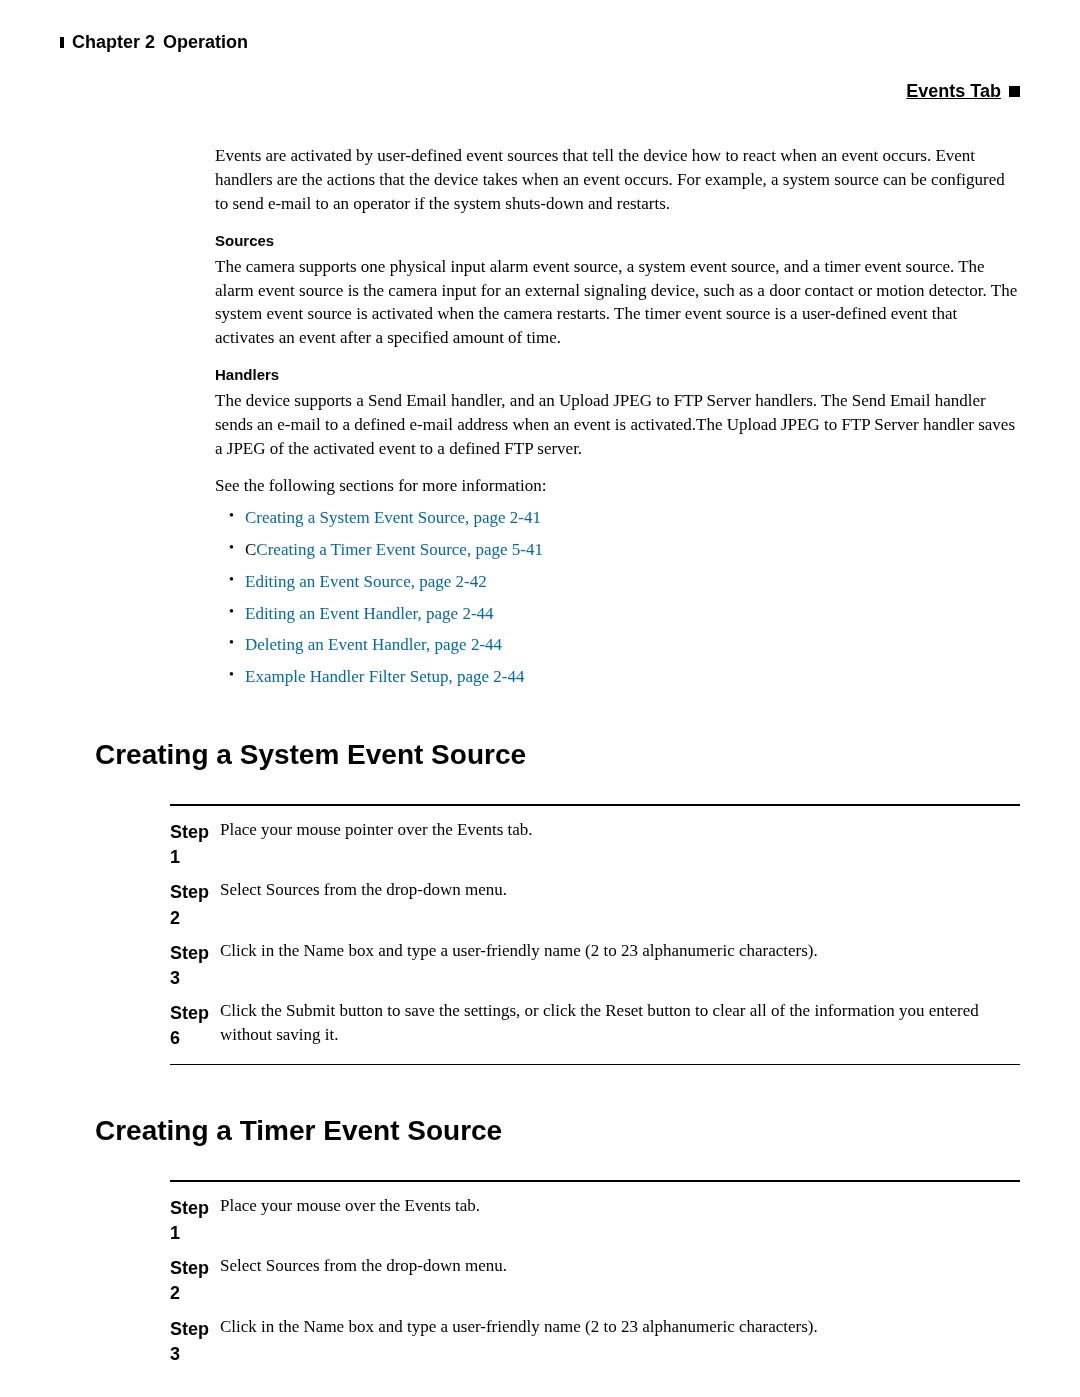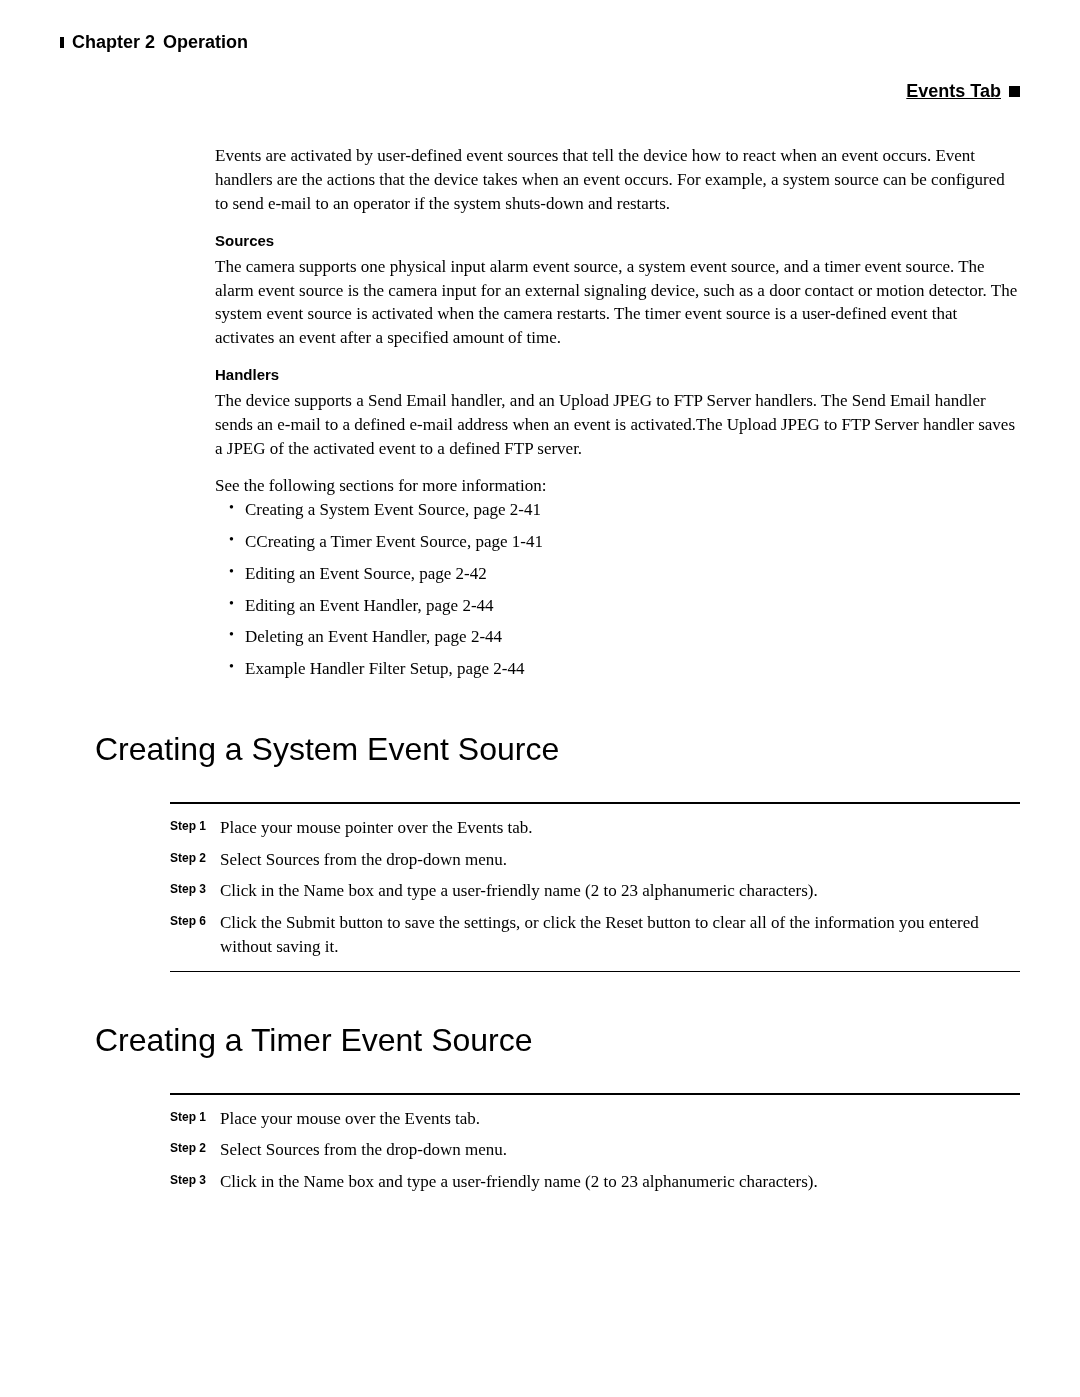--- a/index.html
+++ b/index.html
@@ -52,46 +52,47 @@
       font-weight: bold;
       font-size: 15px;
       margin-top: 14px;
       margin-bottom: 4px;
     }
     .para {
       margin-bottom: 4px;
     }
     .see-more {
       margin-top: 14px;
+      margin-bottom: 8px;
     }
     .link-list {
       list-style: none;
       margin-left: 14px;
     }
     .link-list li {
       margin-bottom: 8px;
       position: relative;
       padding-left: 16px;
     }
     .link-list li::before {
       content: "•";
       position: absolute;
       left: 0;
       font-size: 14px;
     }
     .link {
-      color: #000000;
+      color: #0369a1;
     }
     .black-c {
       color: #000;
     }
     h2.section-title {
       font-family: Arial, Helvetica, sans-serif;
-      font-weight: normal;
-      font-size: 32px;
+      font-weight: bold;
+      font-size: 28px;
       margin-left: 35px;
       margin-top: 46px;
       margin-bottom: 30px;
     }
     .hr-thick {
       border: none;
       border-top: 2px solid #000;
       margin-left: 110px;
       margin-bottom: 12px;
     }
@@ -105,21 +106,21 @@
       margin-left: 110px;
     }
     .step-row {
       display: flex;
       margin-bottom: 8px;
       align-items: flex-start;
     }
     .step-label {
       font-family: Arial, Helvetica, sans-serif;
       font-weight: bold;
-      font-size: 12px;
+      font-size: 18px;
       width: 50px;
       flex-shrink: 0;
       padding-top: 2px;
     }
     .step-text {
       flex: 1;
     }
   </style>
 </head>
 <body>
@@ -145,21 +146,21 @@
   <div class="subhead">Sources</div>
   <p class="para">The camera supports one physical input alarm event source, a system event source, and a timer event source. The alarm event source is the camera input for an external signaling device, such as a door contact or motion detector. The system event source is activated when the camera restarts. The timer event source is a user-defined event that activates an event after a specified amount of time.</p>
 
   <div class="subhead">Handlers</div>
   <p class="para">The device supports a Send Email handler, and an Upload JPEG to FTP Server handlers. The Send Email handler sends an e-mail to a defined e-mail address when an event is activated.The Upload JPEG to FTP Server handler saves a JPEG of the activated event to a defined FTP server.</p>
 
   <p class="see-more">See the following sections for more information:</p>
 
   <ul class="link-list">
     <li><span class="link">Creating a System Event Source, page 2-41</span></li>
-    <li><span class="black-c">C</span><span class="link">Creating a Timer Event Source, page 1-41</span></li>
+    <li><span class="black-c">C</span><span class="link">Creating a Timer Event Source, page 5-41</span></li>
     <li><span class="link">Editing an Event Source, page 2-42</span></li>
     <li><span class="link">Editing an Event Handler, page 2-44</span></li>
     <li><span class="link">Deleting an Event Handler, page 2-44</span></li>
     <li><span class="link">Example Handler Filter Setup, page 2-44</span></li>
   </ul>
 </div>
 
 <h2 class="section-title">Creating a System Event Source</h2>
 <hr class="hr-thick">
 <div class="steps">

